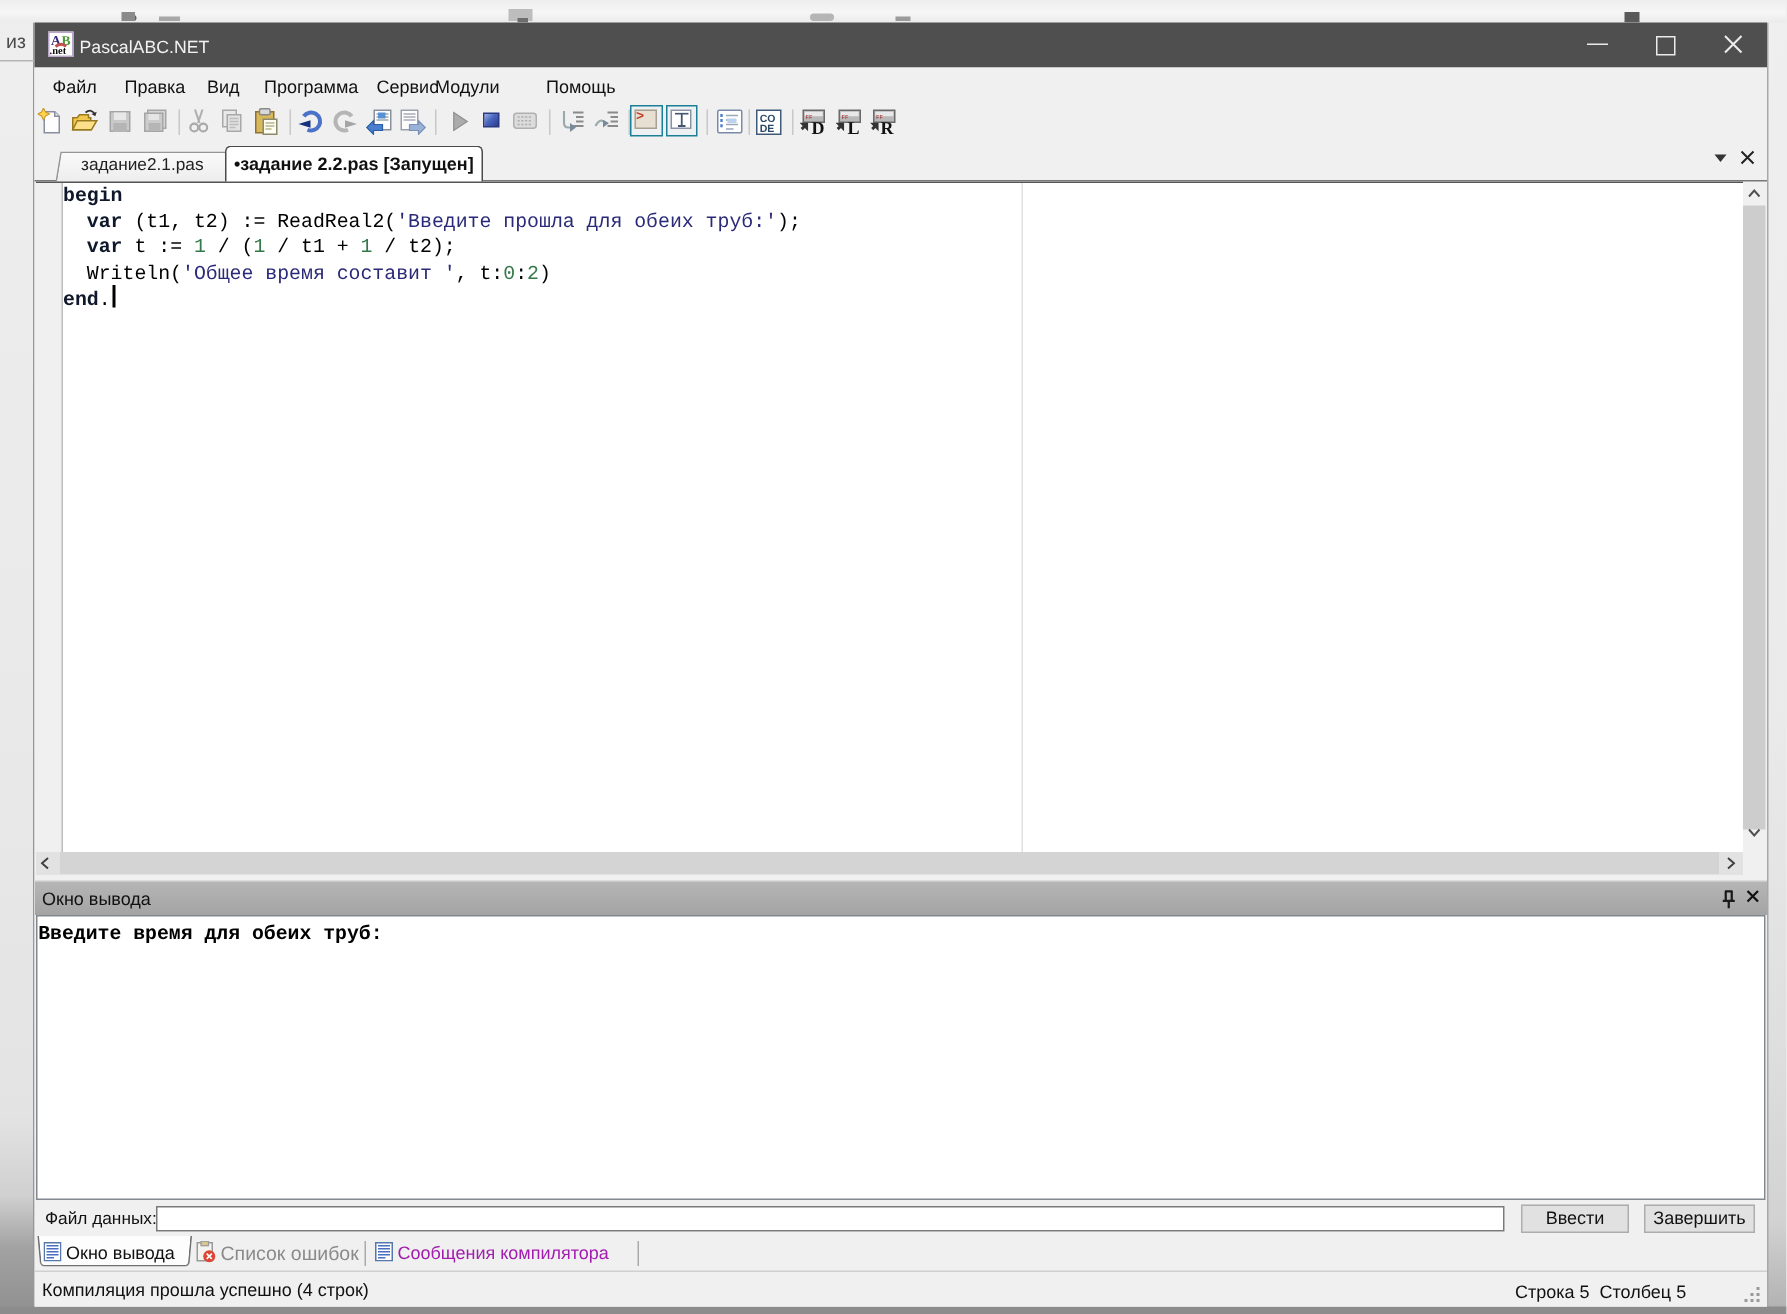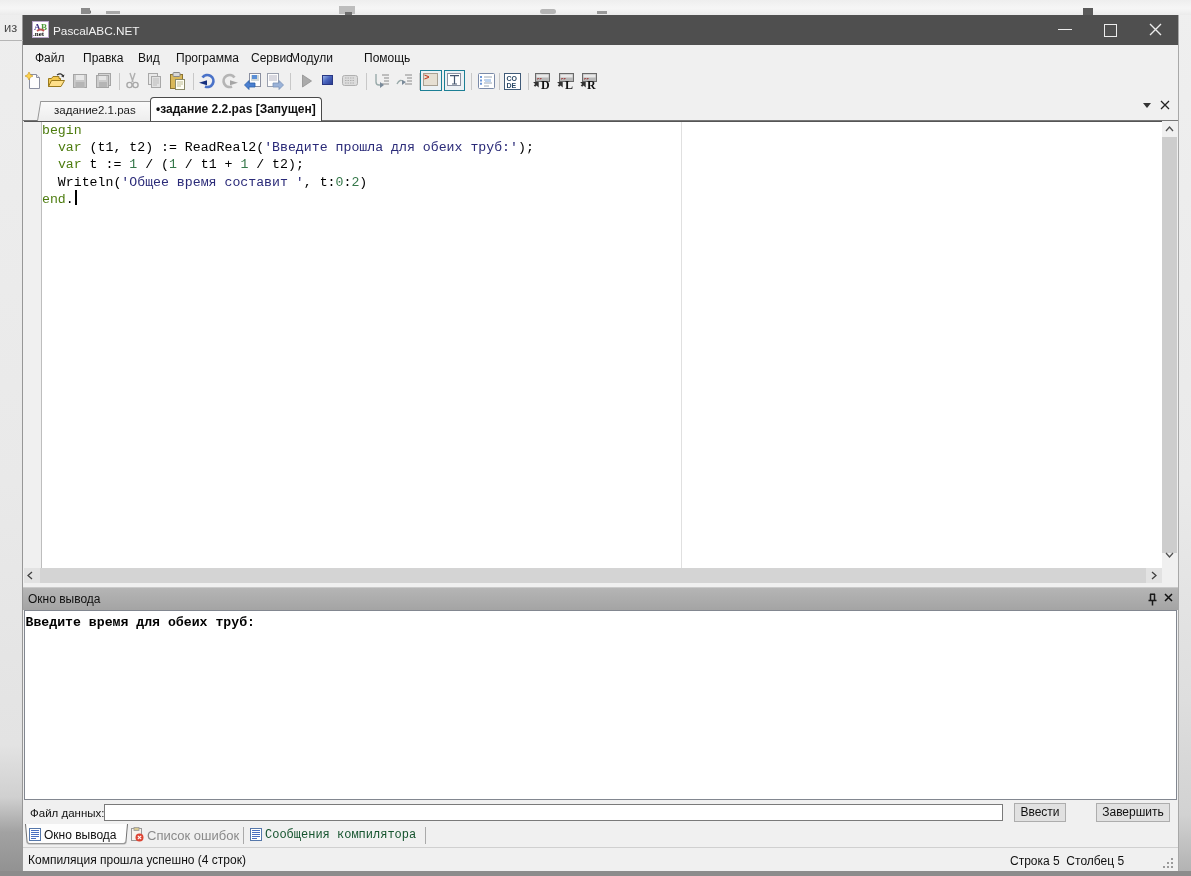--- a/index.html
+++ b/index.html
@@ -258,21 +258,21 @@
   <svg class="abs" style="left:1141px;top:578px;" width="9" height="9" viewBox="0 0 9 9">
     <path d="M1 1 L8 8 M8 1 L1 8" stroke="#111" stroke-width="1.5"></path>
   </svg>
 
   <div class="abs" style="left:1px;top:595px;width:1153px;height:190px;background:#fff;border:1px solid #828790;box-sizing:border-box;"></div>
   <div class="abs mono" style="left:2.5px;top:600px;font-size:13.2px;font-weight:bold;color:#000;">Введите время для обеих труб:</div>
 
   <div class="abs" style="left:0;top:785px;width:1155px;height:24px;background:#f0f0f0;"></div>
   <div class="abs" style="left:7px;top:792px;font-size:11.5px;color:#111;">Файл данных:</div>
   <div class="abs" style="left:81px;top:789px;width:899px;height:17px;background:#fff;border:1px solid #7a7a7a;box-sizing:border-box;"></div>
-  <div class="abs" style="left:991px;top:788px;width:52px;height:19px;background:#e1e1e1;border:1px solid #adadad;box-sizing:border-box;font-size:12px;color:#111;text-align:center;line-height:17px;">Ввести</div>
+  <div class="abs" style="left:991px;top:788px;width:72px;height:19px;background:#e1e1e1;border:1px solid #adadad;box-sizing:border-box;font-size:12px;color:#111;text-align:center;line-height:17px;">Ввести</div>
   <div class="abs" style="left:1073px;top:788px;width:74px;height:19px;background:#e1e1e1;border:1px solid #adadad;box-sizing:border-box;font-size:12px;color:#111;text-align:center;line-height:17px;">Завершить</div>
 
   <div class="abs" style="left:0;top:809px;width:1155px;height:23px;background:#f0f0f0;"></div>
   <div class="abs" style="left:2px;top:809px;width:103px;height:21px;background:#fdfdfd;border:1px solid #707070;border-top:none;border-radius:0 0 3px 3px;box-sizing:border-box;transform:perspective(26px) rotateX(-2.6deg);transform-origin:top;"></div>
   <svg class="abs" style="left:6px;top:813px;" width="12" height="13" viewBox="0 0 12 13">
     <rect x="0.5" y="0.5" width="11" height="12" fill="#fff" stroke="#5577aa"></rect>
     <path d="M2 2.5 h8 M2 4.5 h8 M2 6.5 h8 M2 8.5 h8 M2 10.5 h5" stroke="#4a6fc0" stroke-width="1.1"></path>
   </svg>
   <div class="abs" style="left:21px;top:813px;font-size:12px;color:#111;">Окно вывода</div>
   <svg class="abs" style="left:107px;top:812px;" width="14" height="15" viewBox="0 0 14 15">
@@ -280,35 +280,35 @@
     <rect x="4" y="0.5" width="5" height="3" fill="#d8c890" stroke="#999" stroke-width="0.8"></rect>
     <circle cx="9.5" cy="10.5" r="4" fill="#dd4433"></circle>
     <path d="M7.8 8.8 L11.2 12.2 M11.2 8.8 L7.8 12.2" stroke="#fff" stroke-width="1.1"></path>
   </svg>
   <div class="abs" style="left:124px;top:813px;font-size:13px;color:#8a8a8a;">Список ошибок</div>
   <div class="abs" style="left:220px;top:812px;width:1px;height:17px;background:#aaa;"></div>
   <svg class="abs" style="left:227px;top:813px;" width="12" height="13" viewBox="0 0 12 13">
     <rect x="0.5" y="0.5" width="11" height="12" fill="#fff" stroke="#5577aa"></rect>
     <path d="M2 2.5 h8 M2 4.5 h8 M2 6.5 h8 M2 8.5 h8 M2 10.5 h5" stroke="#4a6fc0" stroke-width="1.1"></path>
   </svg>
-  <div class="abs" style="left:242px;top:813px;font-size:12px;color:#14532d;font-family:Liberation Mono, monospace;">Сообщения компилятора</div>
+  <div class="abs" style="left:242px;top:813px;font-size:12px;color:#a21caf;">Сообщения компилятора</div>
   <div class="abs" style="left:402px;top:812px;width:1px;height:17px;background:#aaa;"></div>
 
   <div class="abs" style="left:0;top:832px;width:1155px;height:24px;background:#f0f0f0;border-top:1px solid #d0d0d0;box-sizing:border-box;"></div>
   <div class="abs" style="left:5px;top:838px;font-size:12px;color:#111;">Компиляция прошла успешно (4 строк)</div>
   <div class="abs" style="left:987px;top:839px;font-size:12px;color:#111;">Строка 5&nbsp; Столбец 5</div>
   <svg class="abs" style="left:1139px;top:842px;" width="12" height="12" viewBox="0 0 12 12">
     <g fill="#9a9a9a">
         <rect x="9" y="1" width="2" height="2"></rect>
         <rect x="9" y="5" width="2" height="2"></rect>
         <rect x="9" y="9" width="2" height="2"></rect>
         <rect x="5" y="5" width="2" height="2"></rect>
         <rect x="5" y="9" width="2" height="2"></rect>
         <rect x="1" y="9" width="2" height="2"></rect>
       </g>
   </svg>
 </div>
 
 <style>
-  .kw{font-weight:normal;color:#4d7c0f;}
+  .kw{font-weight:bold;color:#0f172a;}
   .str{color:#2a2a78;}
   .num{color:#35784a;}
 </style>
 
 </body></html>

